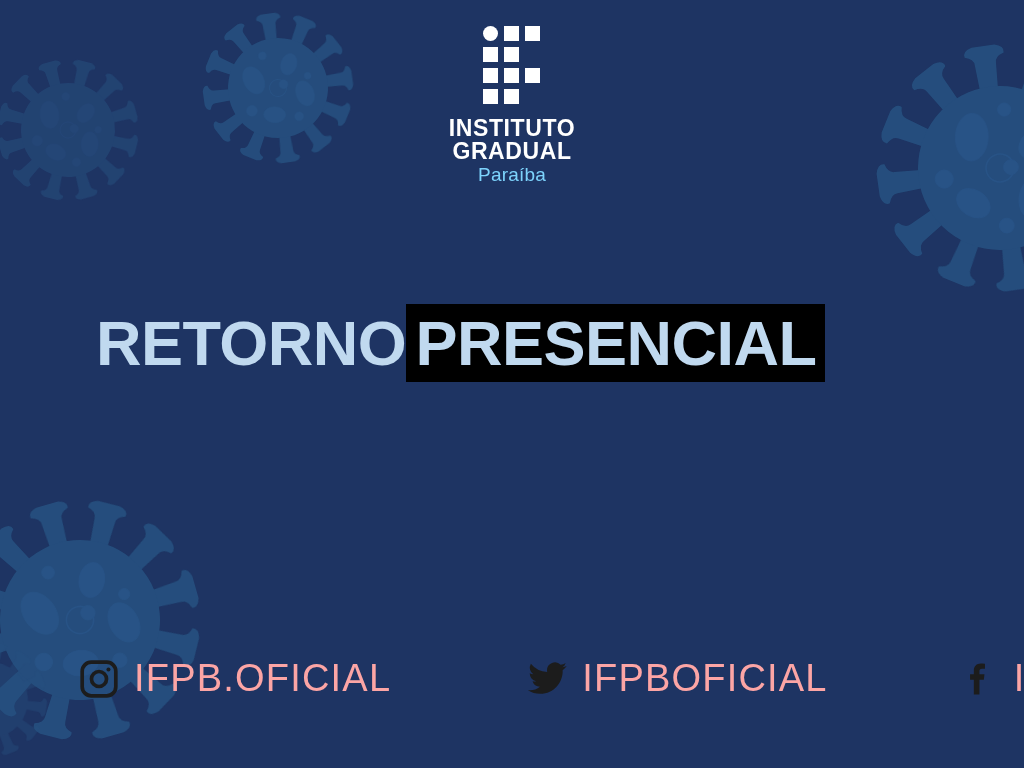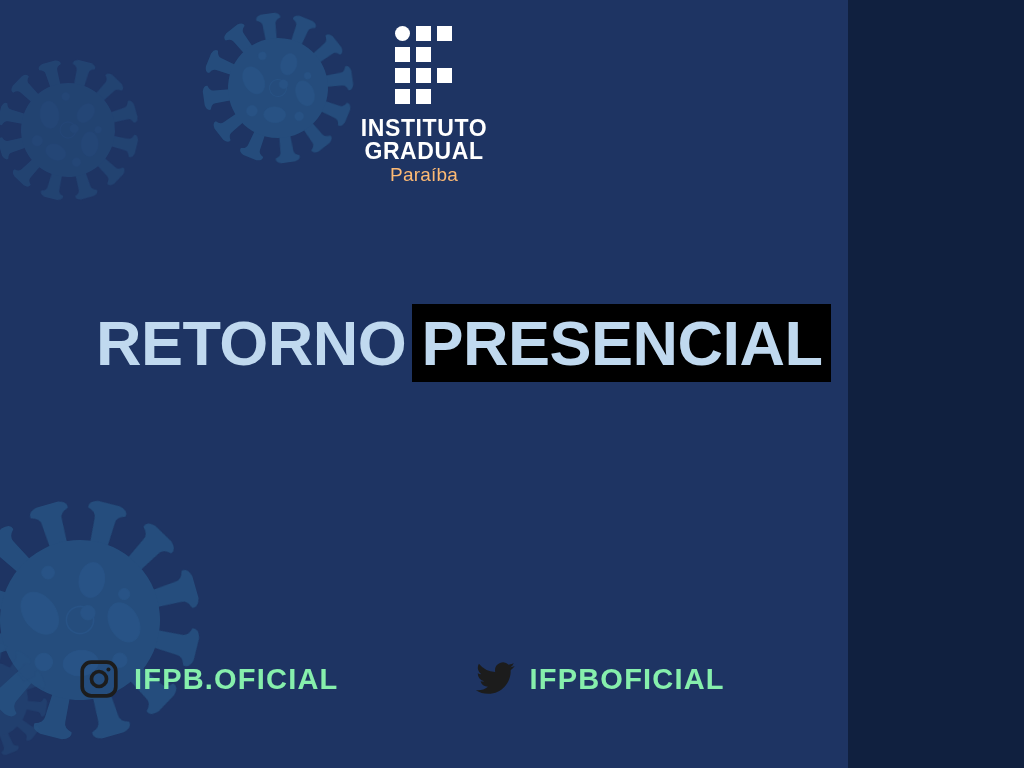--- a/index.html
+++ b/index.html
@@ -3,21 +3,21 @@
 <meta charset="utf-8">
 <title>IFPB Retorno Presencial Gradual</title>
 <style>
   html, body {
     margin: 0;
     padding: 0;
     background: #10203f;
   }
   #poster {
     position: relative;
-    width: 848px;
+    width: 1024px;
     height: 768px;
     overflow: hidden;
     background: #1e3463;
     font-family: "Liberation Sans", sans-serif;
     -webkit-font-smoothing: antialiased;
   }
 
   
   .virus-layer {
     position: absolute;
@@ -58,21 +58,21 @@
   .logo-words .l1,
   .logo-words .l2 {
     display: block;
     color: #ffffff;
     font-weight: 700;
     font-size: 23px;
     letter-spacing: 0.6px;
   }
   .logo-words .l3 {
     display: block;
-    color: #fdba74;
+    color: #7dd3fc;
     font-weight: 400;
     font-size: 19px;
     margin-top: 3px;
     letter-spacing: 0.2px;
   }
 
   
   .headline {
     position: absolute;
     left: 88px;
@@ -89,21 +89,21 @@
     color: #c0d9ef;
   }
   .hl-line.line2 { margin-left: -8px; }
   .hl-chunk {
     display: inline-block;
     padding: 0 9px;
     line-height: 78px;
   }
   .hl-chunk.plain {
     padding-left: 8px;
-    padding-right: 6px;
+    padding-right: 0;
   }
   .hl-chunk.hi {
     background: #000000;
   }
 
   
   .social-row {
     position: absolute;
     left: 0;
     right: 0;
@@ -114,24 +114,24 @@
   .social-item {
     display: flex;
     align-items: center;
     gap: 14px;
     color: #1c1c1c;
   }
   .social-item.s-instagram { margin-left: 78px; }
   .social-item.s-twitter   { margin-left: 135px; }
   .social-item.s-facebook  { margin-left: 130px; }
   .social-handle {
-    font-size: 29px;
-    font-weight: 700;
+    font-size: 38px;
+    font-weight: 400;
     letter-spacing: 1.2px;
-    color: #86efac;
+    color: #fca5a5;
   }
   .social-icon {
     display: block;
     line-height: 0;
   }
 </style>
 </head>
 <body>
 
 <div id="poster">

